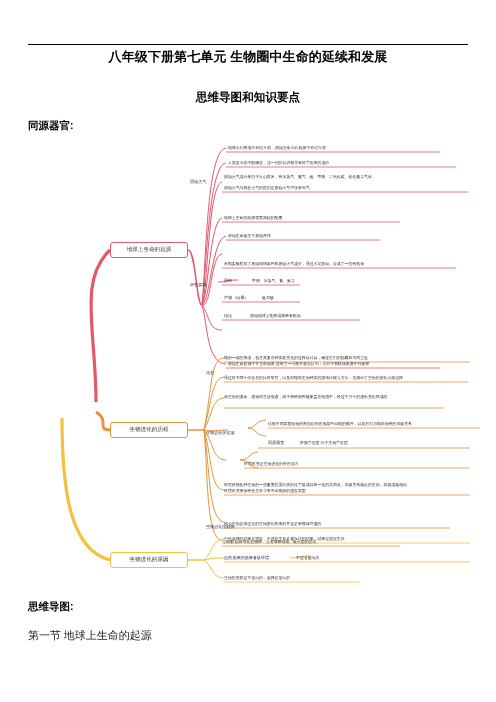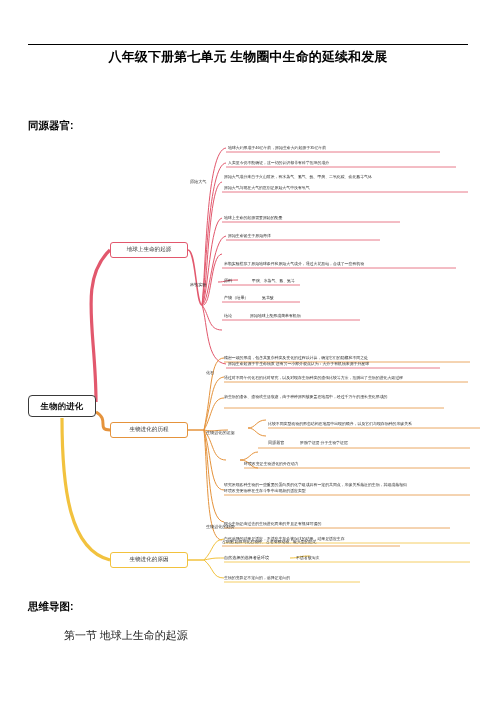--- a/index.html
+++ b/index.html
@@ -22,21 +22,21 @@
       font-size:13.2px;font-weight:bold;
       font-family:"Liberation Sans","DejaVu Sans",sans-serif;}
   .t3{position:absolute;left:0;top:90px;width:496px;text-align:center;
       font-size:11.6px;font-weight:bold;
       font-family:"Liberation Sans","DejaVu Sans",sans-serif;}
   .sec-h{position:absolute;font-size:10.5px;font-weight:bold;
       font-family:"Liberation Sans","DejaVu Sans",sans-serif;}
   .s-mind{left:28px;top:119px;}
   .s-know{left:28px;top:600px;}
   .s-node{position:absolute;left:28px;top:628px;font-size:11px;
-      font-family:"Liberation Serif","DejaVu Serif",serif;color:#222;margin-left:36px;}
+      font-family:"Liberation Serif","DejaVu Serif",serif;color:#222;}
 
   
   .map{position:absolute;left:0;top:130px;width:496px;height:460px;}
   .map svg{position:absolute;left:0;top:0;}
 
   .node{position:absolute;box-sizing:border-box;background:#fff;
      font-family:"Liberation Sans","DejaVu Sans",sans-serif;
      white-space:nowrap;overflow:hidden;}
 
   .root{left:28px;top:265px;width:68px;height:22px;border:1.3px solid #3a3a3a;
@@ -60,20 +60,21 @@
   .txt.w3{width:175px;white-space:normal;}
   .txt.nw{white-space:nowrap;}
 </style>
 </head>
 <body>
 
 <div class="page">
 
   <div class="rule"></div>
   <div class="t1">八年级下册第七单元  生物圈中生命的延续和发展</div>
+  <div class="t3">思维导图和知识要点</div>
 
   <div class="sec-h s-mind">同源器官:</div>
 
   <div class="map">
 
     <svg width="496" height="460">
 
       <path d="M96,272 C96,200 78,150 110,120" stroke="#e2586d" stroke-width="3.2" fill="none"></path>
 
       <path d="M96,282 C110,290 96,300 110,300" stroke="#e5933c" stroke-width="3" fill="none"></path>
@@ -132,21 +133,20 @@
       <path d="M204,430 C214,420 212,410 224,409" stroke="#f2c23e" stroke-width="1" fill="none"></path>
       <path d="M204,430 C214,428 214,428 224,428" stroke="#f2c23e" stroke-width="1" fill="none"></path>
       <path d="M204,430 C214,438 212,448 224,448" stroke="#f2c23e" stroke-width="1" fill="none"></path>
 
       <line x1="224" y1="413" x2="470" y2="413" stroke="#f2c23e" stroke-width="0.8"></line>
       <line x1="224" y1="432" x2="470" y2="432" stroke="#f2c23e" stroke-width="0.8"></line>
       <line x1="224" y1="452" x2="360" y2="452" stroke="#f2c23e" stroke-width="0.8"></line>
       <path d="M290,428 C300,428 298,426 310,426" stroke="#f2c23e" stroke-width="1" fill="none"></path>
     </svg>
 
-    <div class="node root">生物的进化</div>
 
     <div class="node b1">地球上生命的起源</div>
     <div class="node b2">生物进化的历程</div>
     <div class="node b3">生物进化的原因</div>
 
     <div class="txt nw" style="left:228px;top:15px;">地球大约形成于46亿年前，原始生命大约起源于35亿年前</div>
     <div class="txt nw" style="left:228px;top:30px;">人类至今仍不能确证，这一切的认识都带有科学推理的成分</div>
 
     <div class="lbl" style="left:190px;top:49px;">原始大气</div>
     <div class="txt nw" style="left:224px;top:44px;">原始大气成分来自于火山喷发，有水蒸气、氢气、氨、甲烷、二氧化碳、硫化氢等气体</div>

